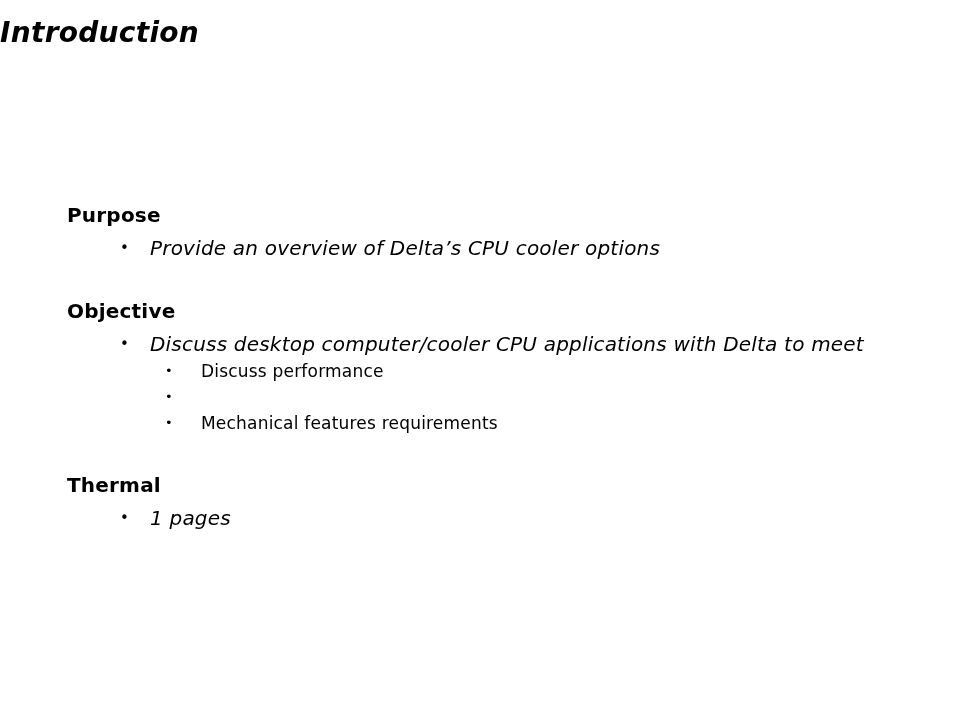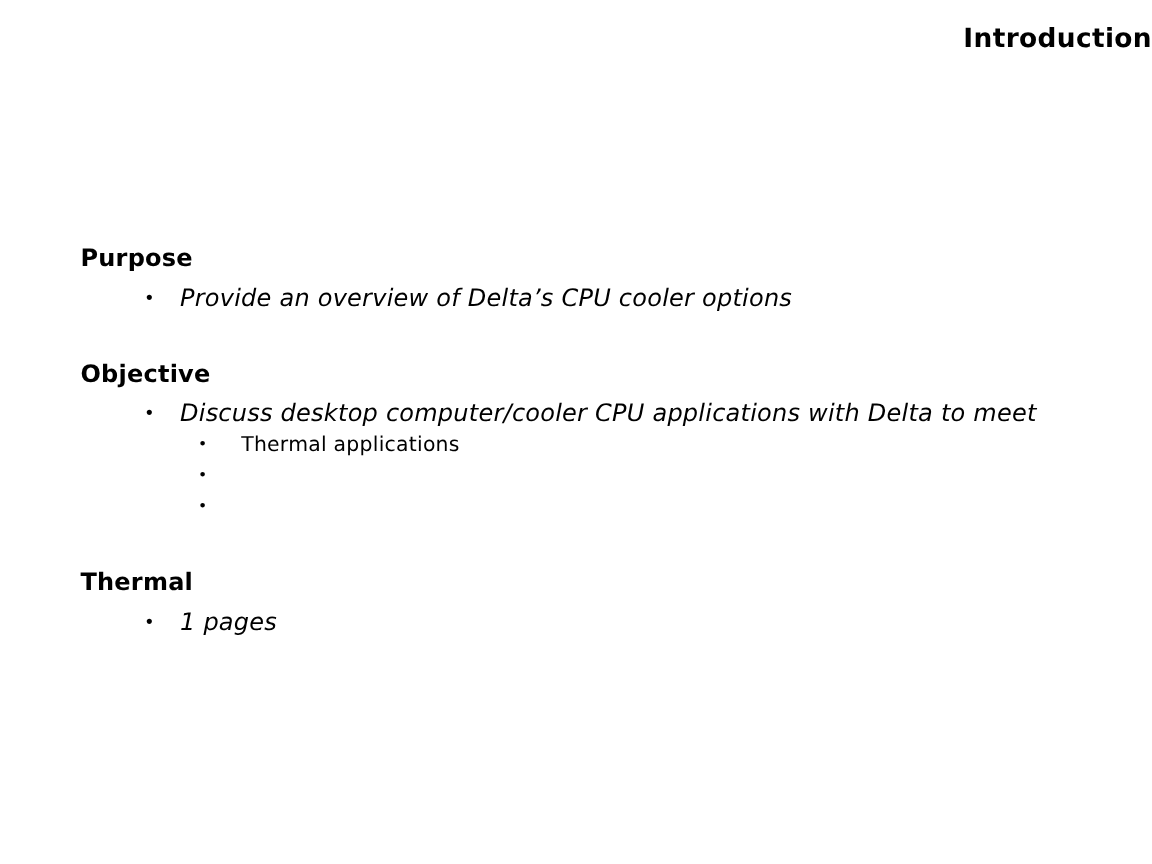--- a/index.html
+++ b/index.html
@@ -10,25 +10,26 @@
     color: #000000;
     overflow: hidden;
   }
   .slide {
     position: relative;
     width: 960px; height: 720px;
     background: #ffffff;
   }
   .slide-title {
     padding-top: 17px;
-    text-align: right;
-    font-size: 22px;
+    text-align: left;
+    font-size: 28px;
     font-weight: bold;
     line-height: 31px;
     letter-spacing: 0.3px;
+    font-style: italic;
   }
   .slide-body {
     margin: 152px 0 0 67px;
     width: 860px;
   }
   .section + .section { margin-top: 34px; }
   .section-heading {
     font-size: 20px;
     font-weight: bold;
     line-height: 30px;
@@ -79,27 +80,28 @@
     </div>
 
     <div class="section">
       <h2 class="section-heading">Objective</h2>
       <div class="bullet-row bullet-l1">
         <span class="bullet-marker">•</span>
         <span class="bullet-text">Discuss desktop computer/cooler CPU applications with Delta to meet</span>
       </div>
       <div class="bullet-row bullet-l2">
         <span class="bullet-marker">•</span>
-        <span class="bullet-text">Thermal applications</span>
+        <span class="bullet-text">Discuss performance</span>
       </div>
       <div class="bullet-row bullet-l2">
         <span class="bullet-marker">•</span>
       </div>
       <div class="bullet-row bullet-l2">
         <span class="bullet-marker">•</span>
+        <span class="bullet-text">Mechanical features requirements</span>
       </div>
     </div>
 
     <div class="section">
       <h2 class="section-heading">Thermal</h2>
       <div class="bullet-row bullet-l1">
         <span class="bullet-marker">•</span>
         <span class="bullet-text">1 pages</span>
       </div>
     </div>

